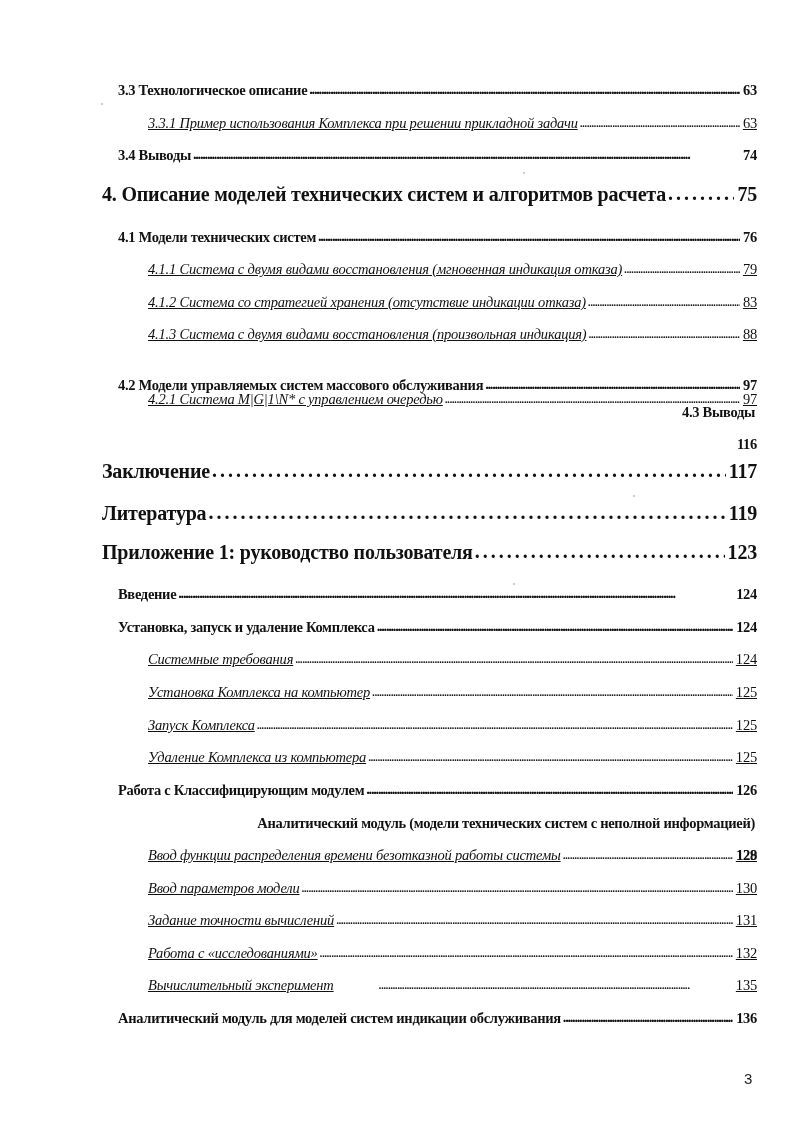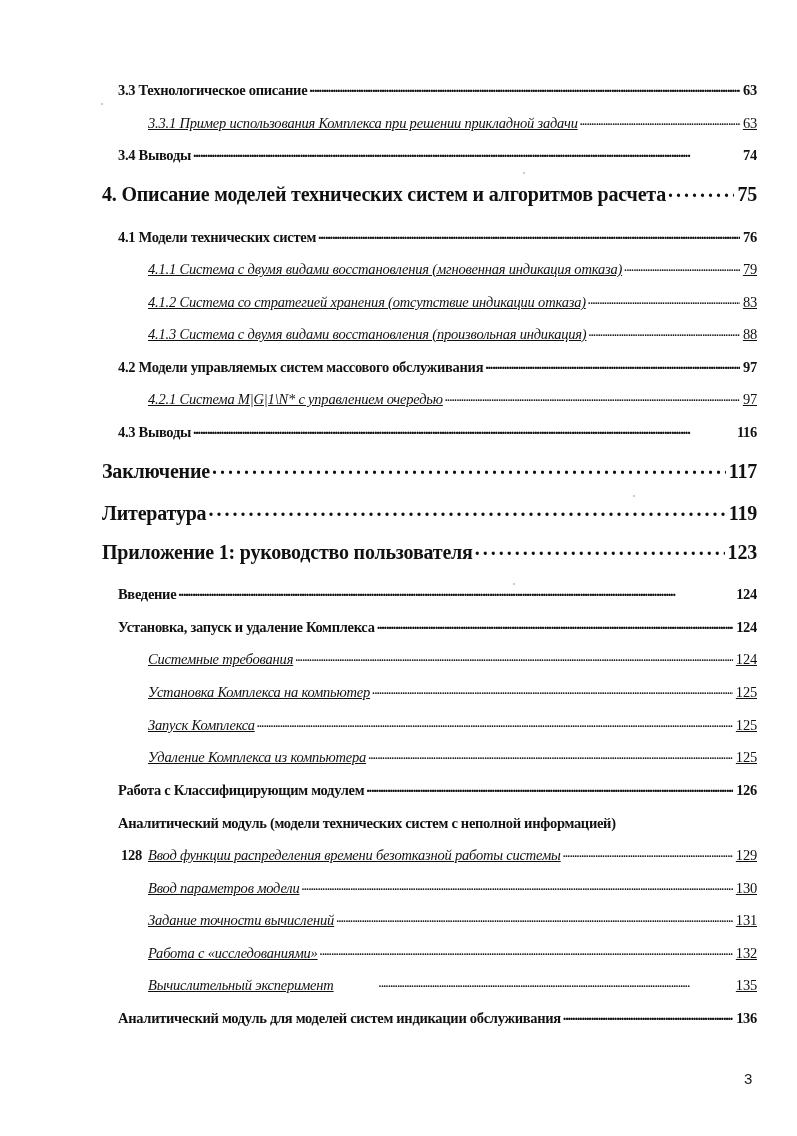--- a/index.html
+++ b/index.html
@@ -24,21 +24,21 @@
   }
   .toc {
     position: absolute;
     left: 0;
     top: 0;
     width: 797px;
   }
   .toc-entry {
     position: absolute;
     display: flex;
-    align-items: flex-start;
+    align-items: flex-end;
     white-space: nowrap;
     overflow: hidden;
     right: 40px;
     text-decoration: none;
     color: #111111;
     cursor: pointer;
   }
   .toc-entry .title {
     flex: 0 0 auto;
     padding-right: 2px;
@@ -136,31 +136,31 @@
       <a class="toc-entry lvl3" style="top: 294px;">
     <span class="title">4.1.2 Система со стратегией хранения (отсутствие индикации отказа)</span>
     <span class="leader"></span>
     <span class="page-num">83</span>
   </a>
       <a class="toc-entry lvl3" style="top: 326px;">
     <span class="title">4.1.3 Система с двумя видами восстановления (произвольная индикация)</span>
     <span class="leader"></span>
     <span class="page-num">88</span>
   </a>
-      <a class="toc-entry lvl2" style="top: 359px;">
+      <a class="toc-entry lvl2" style="top: 377px;">
     <span class="title">4.2 Модели управляемых систем массового обслуживания</span>
     <span class="leader"></span>
     <span class="page-num">97</span>
   </a>
       <a class="toc-entry lvl3" style="top: 391px;">
     <span class="title">4.2.1 Система M|G|1\N* с управлением очередью</span>
     <span class="leader"></span>
     <span class="page-num">97</span>
   </a>
-      <a class="toc-entry lvl2" style="top: 424px;">
+      <a class="toc-entry lvl2" style="top: 404px; flex-direction: column;">
     <span class="title">4.3 Выводы</span>
     <span class="leader"></span>
     <span class="page-num">116</span>
   </a>
       <a class="toc-entry lvl1" style="top: 460px;">
     <span class="title">Заключение</span>
     <span class="leader"></span>
     <span class="page-num">117</span>
   </a>
       <a class="toc-entry lvl1" style="top: 502px;">

